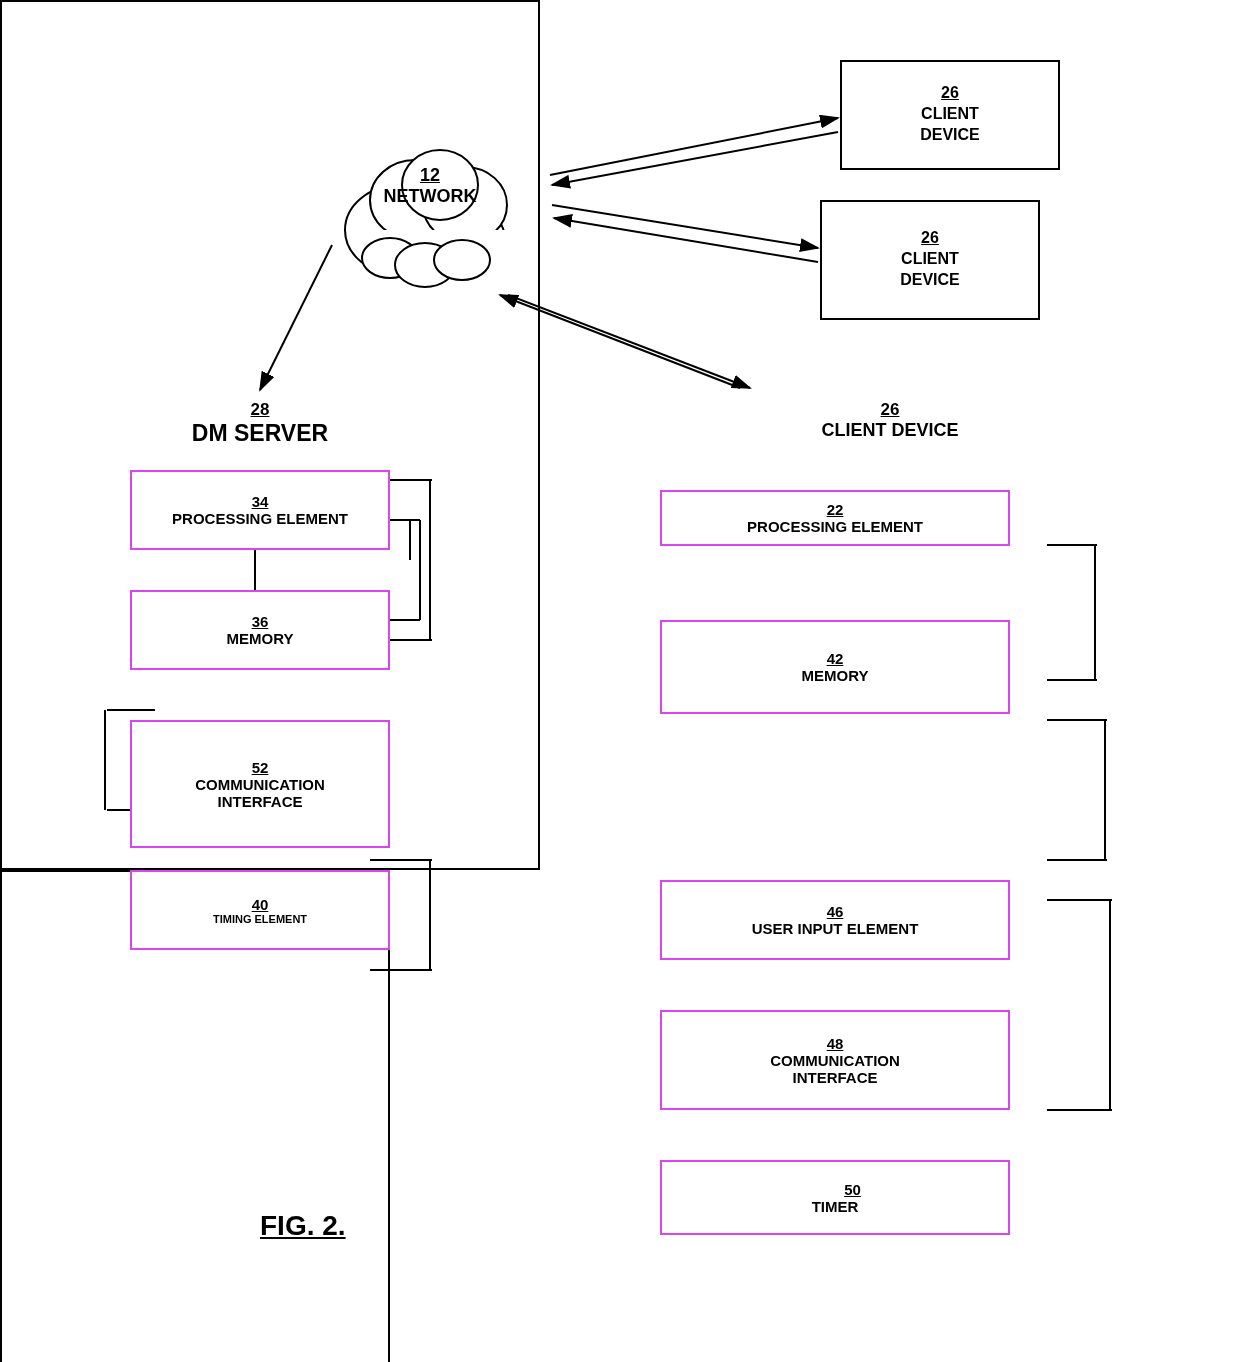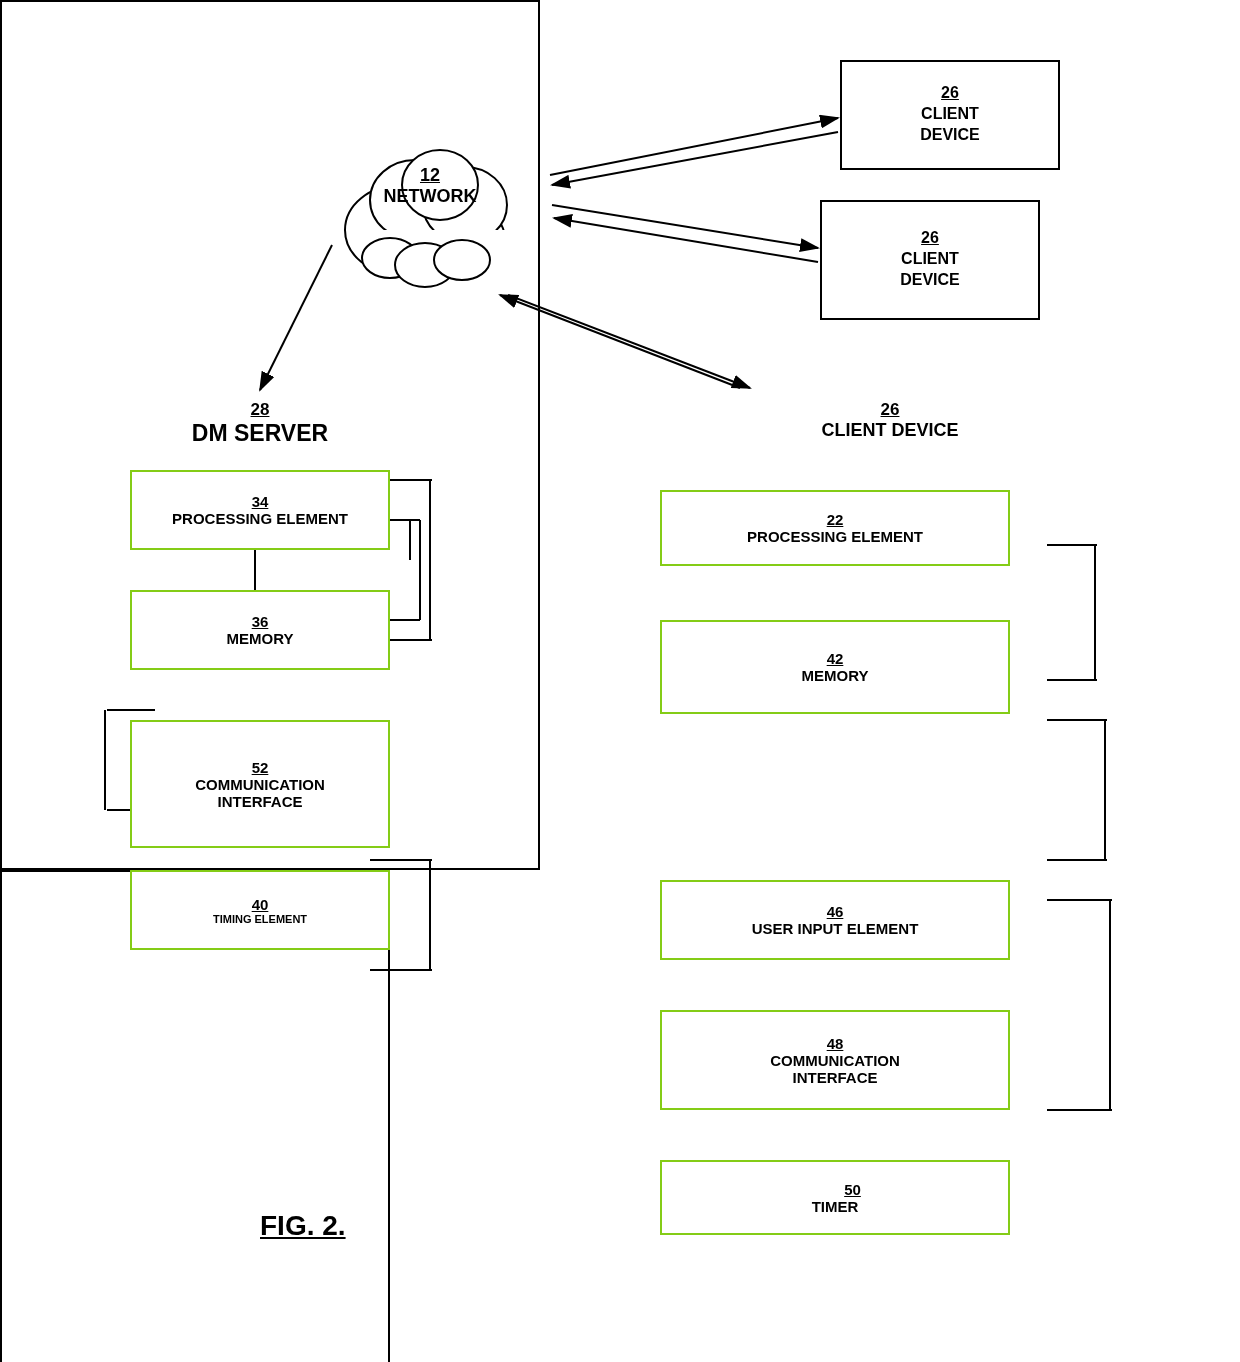--- a/index.html
+++ b/index.html
@@ -72,21 +72,21 @@
       left: 65px;
       top: 390px;
       width: 390px;
       height: 820px;
       border: 2px solid #000;
     }
 
     
     .inner-box {
       position: absolute;
-      border: 2px solid #84cc16;
+      border: 2px solid #d946ef;
       background: #fff;
       text-align: center;
       display: flex;
       flex-direction: column;
       align-items: center;
       justify-content: center;
     }
 
     
     .fig-label {
@@ -236,21 +236,21 @@
     <span class="ref-num" style="text-decoration:underline; font-weight:bold; font-size:15px;">52</span>
     <span class="label" style="font-weight:bold; font-size:15px; white-space:pre-line;">COMMUNICATION
 INTERFACE</span>
   </div>
 
   <div class="inner-box" style="left:130px; top:870px; width:260px; height:80px;">
     <span class="ref-num" style="text-decoration:underline; font-weight:bold; font-size:15px;">40</span>
     <span class="label" style="font-weight:bold; font-size:11px;">TIMING ELEMENT</span>
   </div>
 
-  <div class="inner-box" style="left:660px; top:490px; width:350px; height:76px;">
+  <div class="inner-box" style="left:660px; top:490px; width:350px; height:56px;">
     <span class="ref-num" style="text-decoration:underline; font-weight:bold; font-size:15px;">22</span>
     <span class="label" style="font-weight:bold; font-size:15px;">PROCESSING ELEMENT</span>
   </div>
 
   <div class="inner-box" style="left:660px; top:620px; width:350px; height:94px;">
     <span class="ref-num" style="text-decoration:underline; font-weight:bold; font-size:15px;">42</span>
     <span class="label" style="font-weight:bold; font-size:15px;">MEMORY</span>
   </div>
 
 

